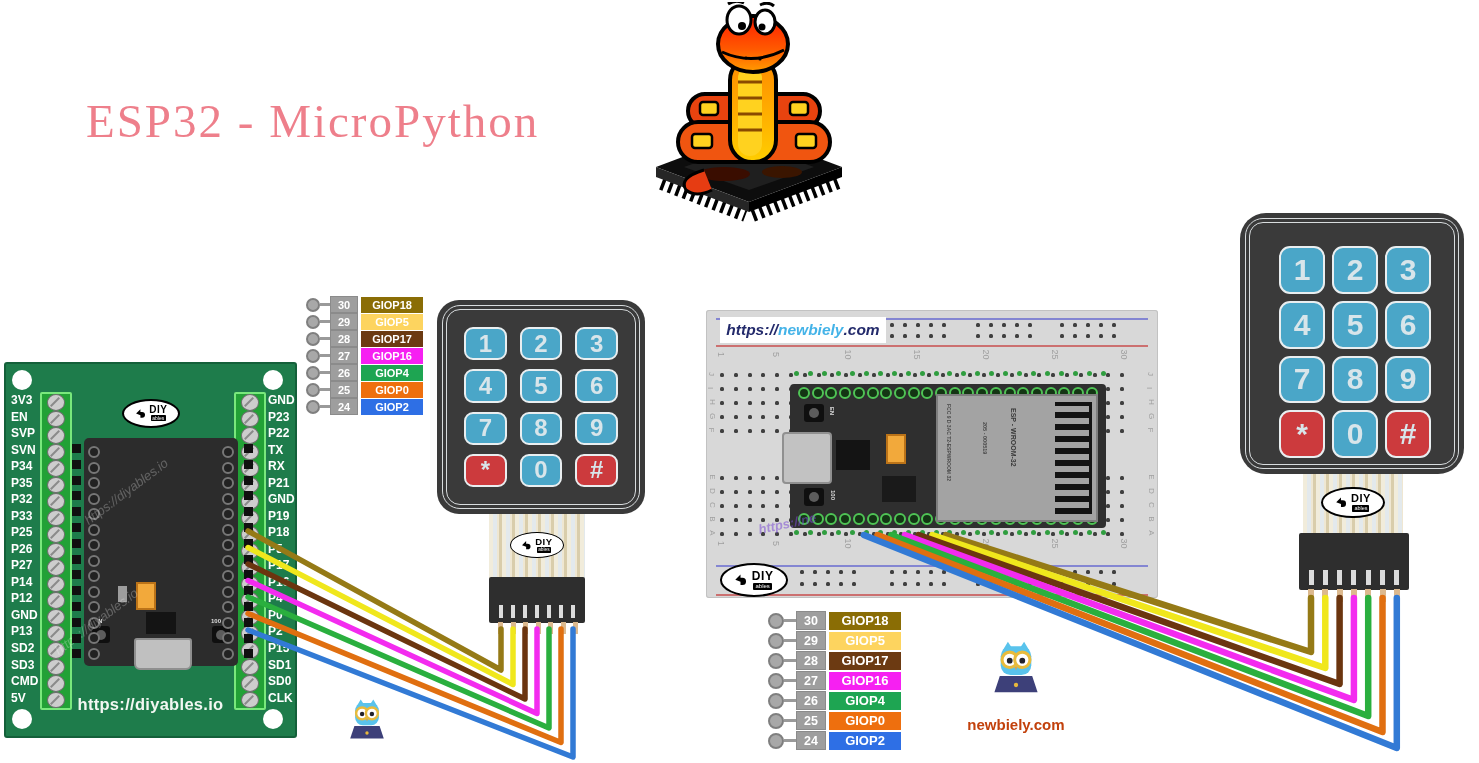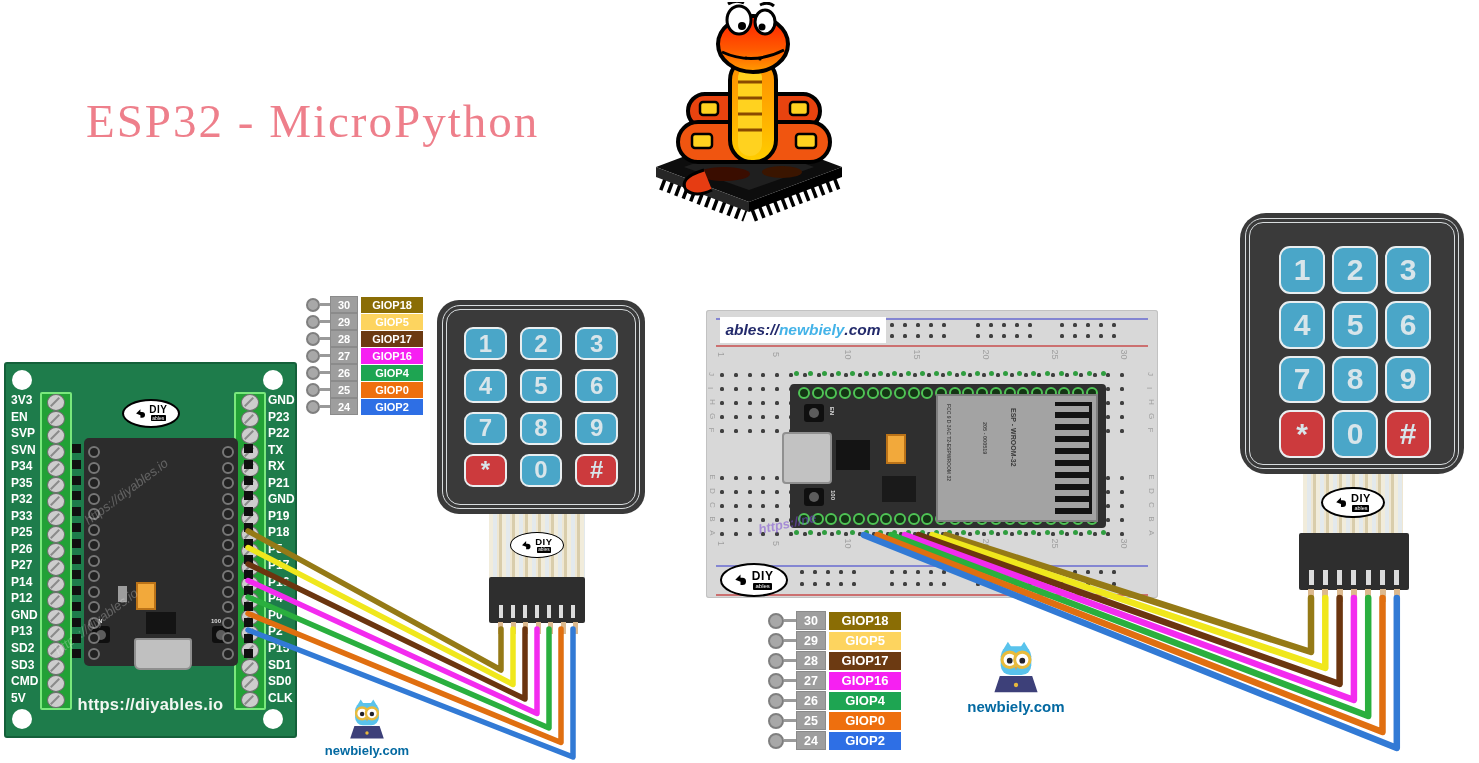--- a/index.html
+++ b/index.html
@@ -131,21 +131,21 @@
   .btn-bb-label{position:absolute;font-size:6px;color:#ddd;font-weight:bold;transform:rotate(90deg);}
   .wroom-bb{position:absolute;left:146px;top:10px;width:158px;height:124px;background:#a3a3a3;border:2px solid #7e7e7e;}
   .ant-bb{position:absolute;right:4px;top:6px;bottom:6px;width:34px;border-right:3px solid #131313;
           background:repeating-linear-gradient(0deg,#131313 0 6px,transparent 6px 12px);}
   .modtxt-v{position:absolute;writing-mode:vertical-rl;font-weight:bold;color:#3a3a3a;}
 
   
   .owl-figure{position:absolute;display:flex;flex-direction:column;align-items:center;z-index:3;}
   #owl-left{left:322px;top:698px;width:90px;}
   #owl-right{left:958px;top:640px;width:116px;}
-  .owl-label{color:#0369a1;font-weight:bold;margin-top:2px;}
+  .owl-label{color:#c2410c;font-weight:bold;margin-top:20px;}
   #owl-left .owl-label{font-size:13px;}
   #owl-right .owl-label{font-size:15px;}
 
   #wires{position:absolute;left:0;top:0;z-index:20;pointer-events:none;}
 </style>
 </head>
 <body>
 
 <div class="canvas">
 
@@ -508,21 +508,21 @@
       <div class="leg"></div>
       <div class="leg"></div>
     </div>
 
   <div class="breadboard" id="breadboard">
     <div class="rail blue" style="top:8px"></div>
     <div class="rail red" style="top:35px"></div>
     <div class="rail blue" style="top:255px"></div>
     <div class="rail red" style="top:284px"></div>
     <div class="bb-labelbox">
-      <span class="u-pre">ables://</span>
+      <span class="u-pre">https://</span>
         <span class="u-name">newbiely</span>
         <span class="u-suf">.com</span>
     </div>
     <div class="gdot-row" style="top:61px" id="gdots-top">
         <div class="gdot"></div>
         <div class="gdot"></div>
         <div class="gdot"></div>
         <div class="gdot"></div>
         <div class="gdot"></div>
         <div class="gdot"></div>

